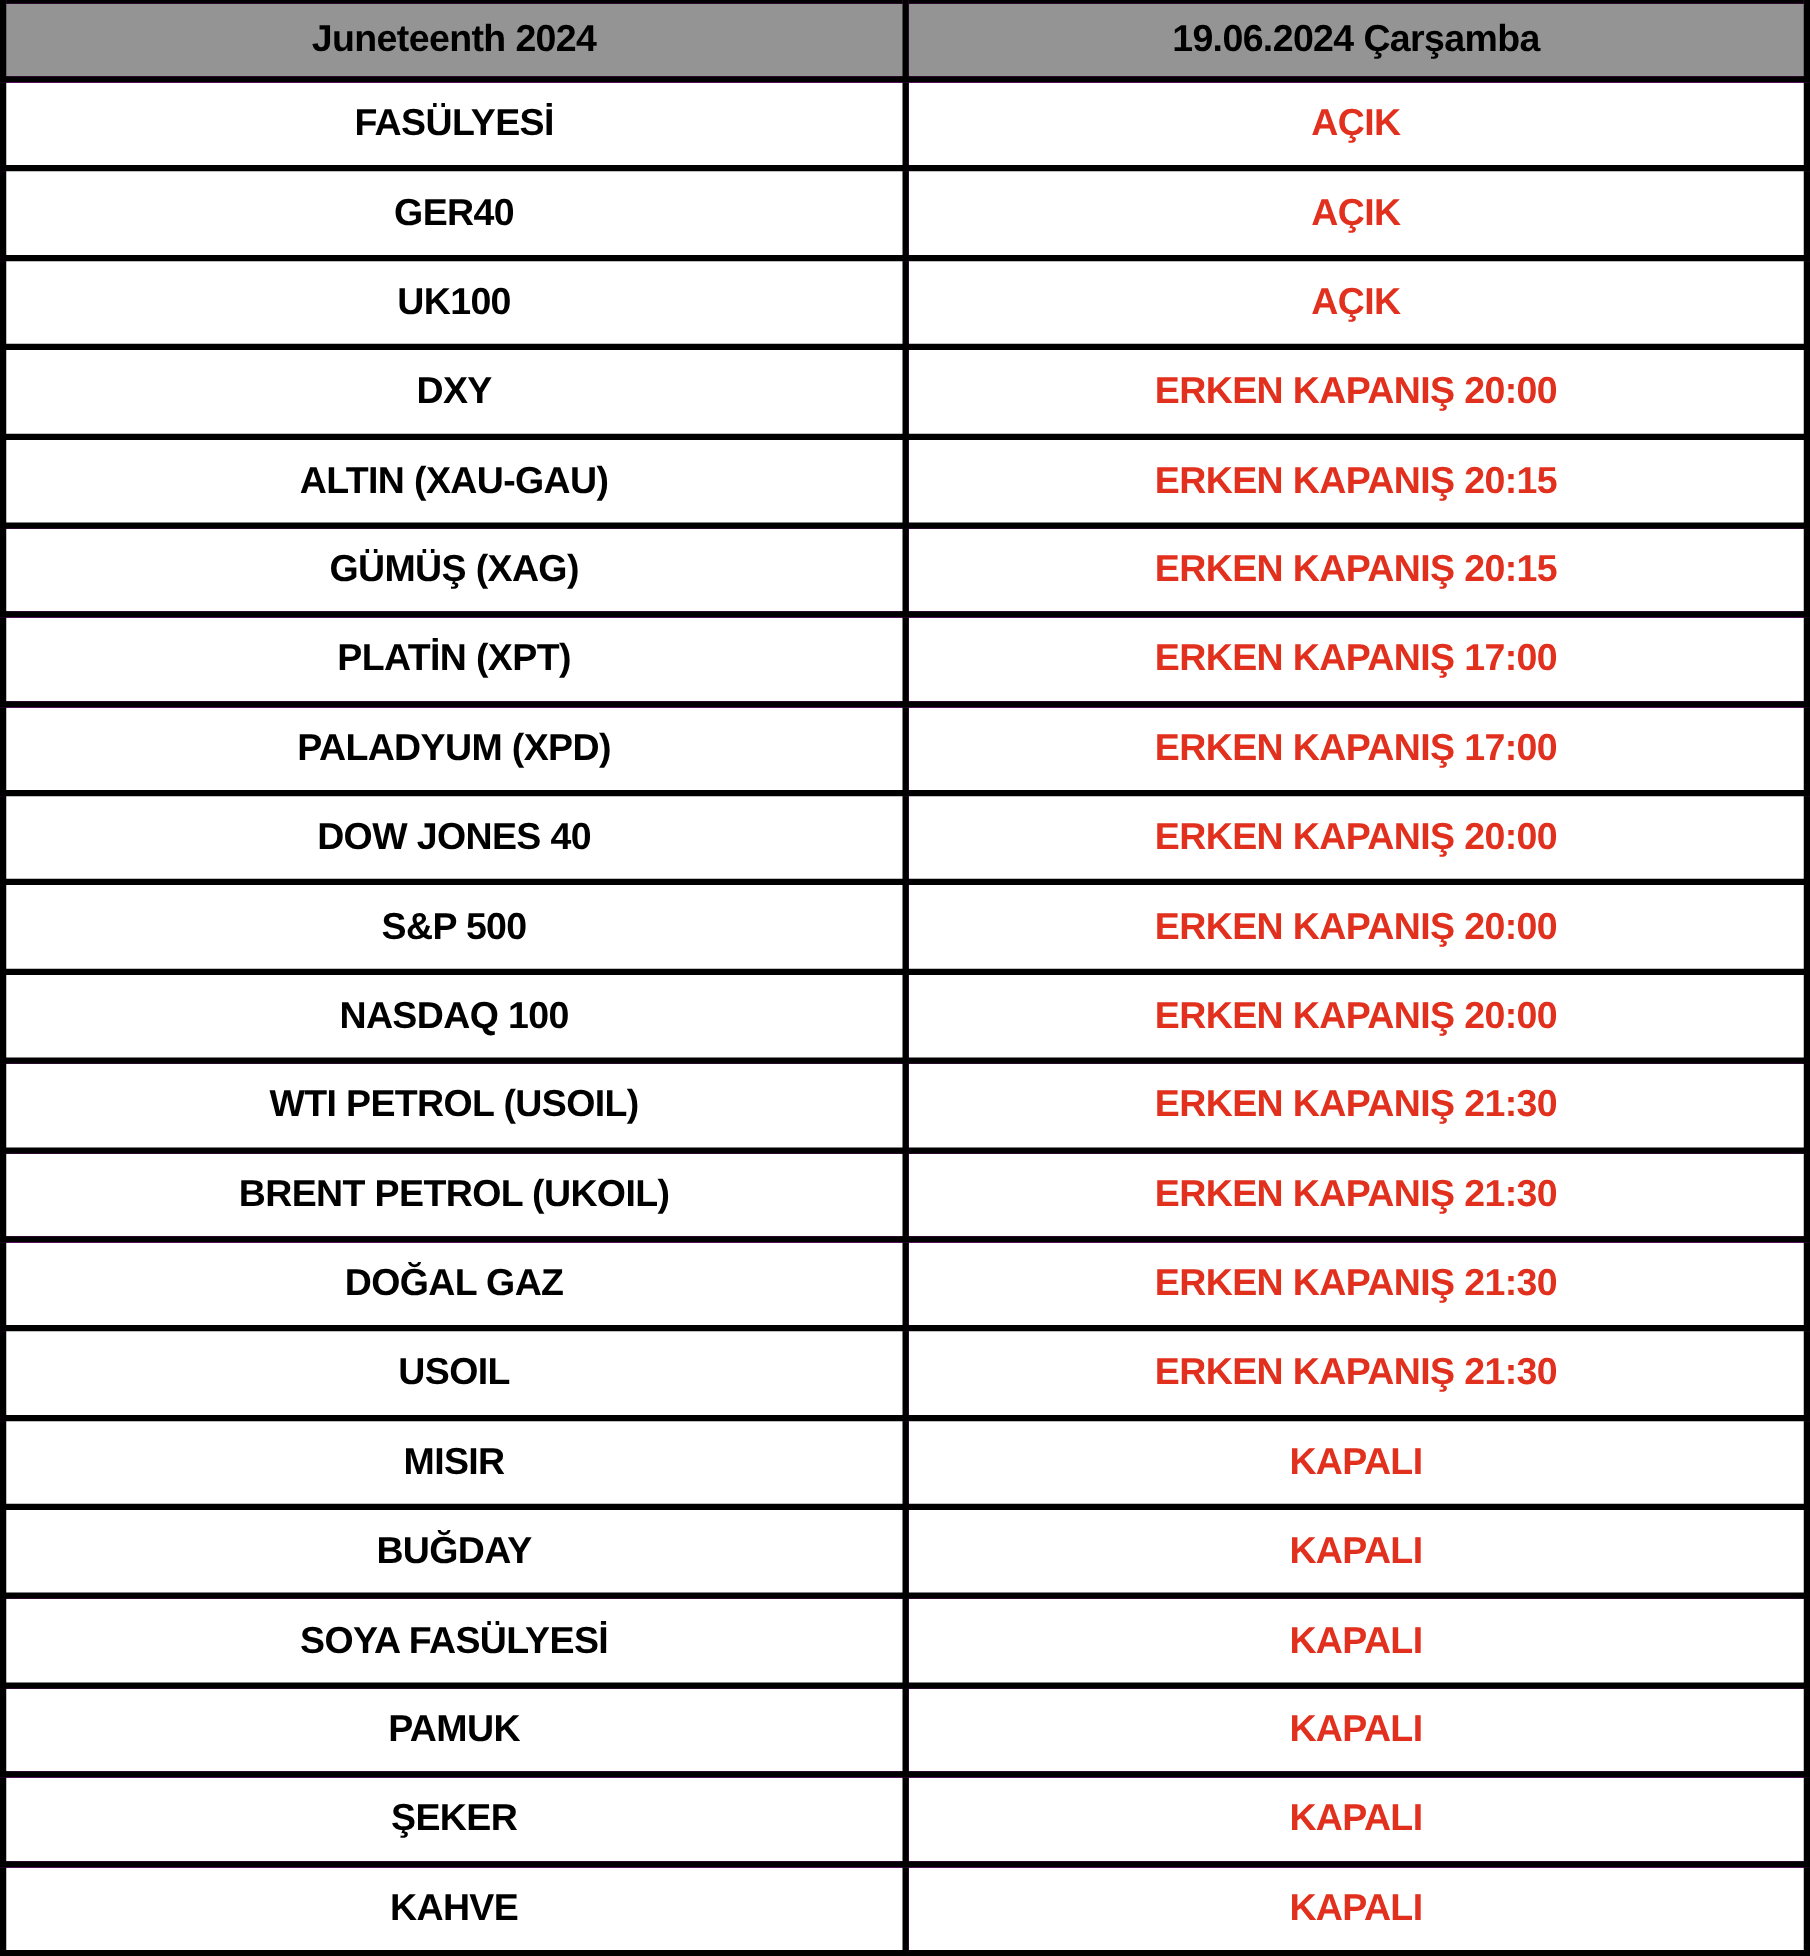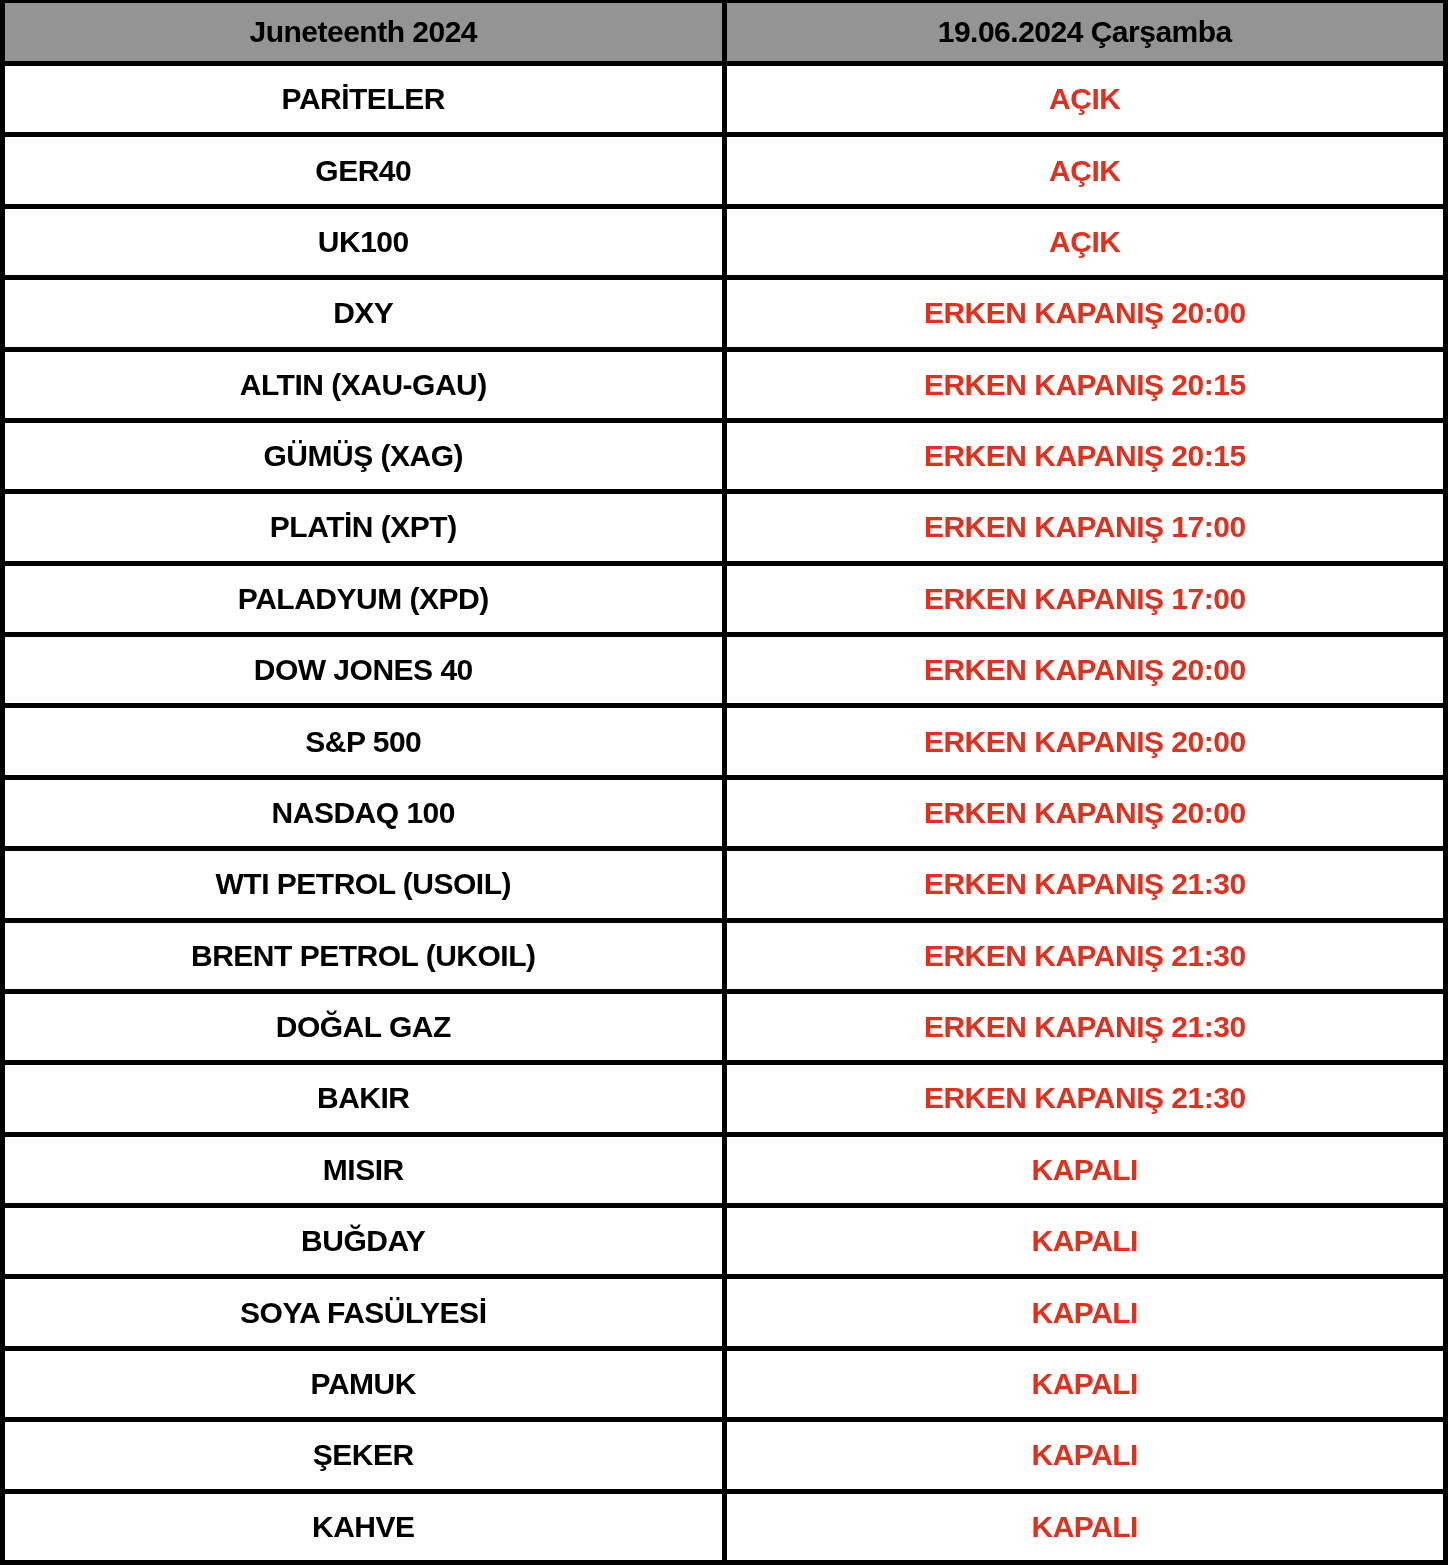--- a/index.html
+++ b/index.html
@@ -53,21 +53,21 @@
 <div id="page">
   <table class="schedule">
     <thead>
       <tr>
         <th style="background: rgb(148, 148, 148); color: rgb(0, 0, 0);">Juneteenth 2024</th>
         <th style="background: rgb(148, 148, 148); color: rgb(0, 0, 0);">19.06.2024 Çarşamba</th>
       </tr>
     </thead>
     <tbody id="rows-body">
   <tr>
-    <td class="instrument-cell">PARİTELER</td>
+    <td class="instrument-cell">FASÜLYESİ</td>
     <td class="status-cell" style="color: rgb(226, 48, 30);">AÇIK</td>
   </tr>
 
   <tr>
     <td class="instrument-cell">GER40</td>
     <td class="status-cell" style="color: rgb(226, 48, 30);">AÇIK</td>
   </tr>
 
   <tr>
     <td class="instrument-cell">UK100</td>
@@ -123,21 +123,21 @@
     <td class="instrument-cell">BRENT PETROL (UKOIL)</td>
     <td class="status-cell" style="color: rgb(226, 48, 30);">ERKEN KAPANIŞ 21:30</td>
   </tr>
 
   <tr>
     <td class="instrument-cell">DOĞAL GAZ</td>
     <td class="status-cell" style="color: rgb(226, 48, 30);">ERKEN KAPANIŞ 21:30</td>
   </tr>
 
   <tr>
-    <td class="instrument-cell">BAKIR</td>
+    <td class="instrument-cell">USOIL</td>
     <td class="status-cell" style="color: rgb(226, 48, 30);">ERKEN KAPANIŞ 21:30</td>
   </tr>
 
   <tr>
     <td class="instrument-cell">MISIR</td>
     <td class="status-cell" style="color: rgb(226, 48, 30);">KAPALI</td>
   </tr>
 
   <tr>
     <td class="instrument-cell">BUĞDAY</td>

